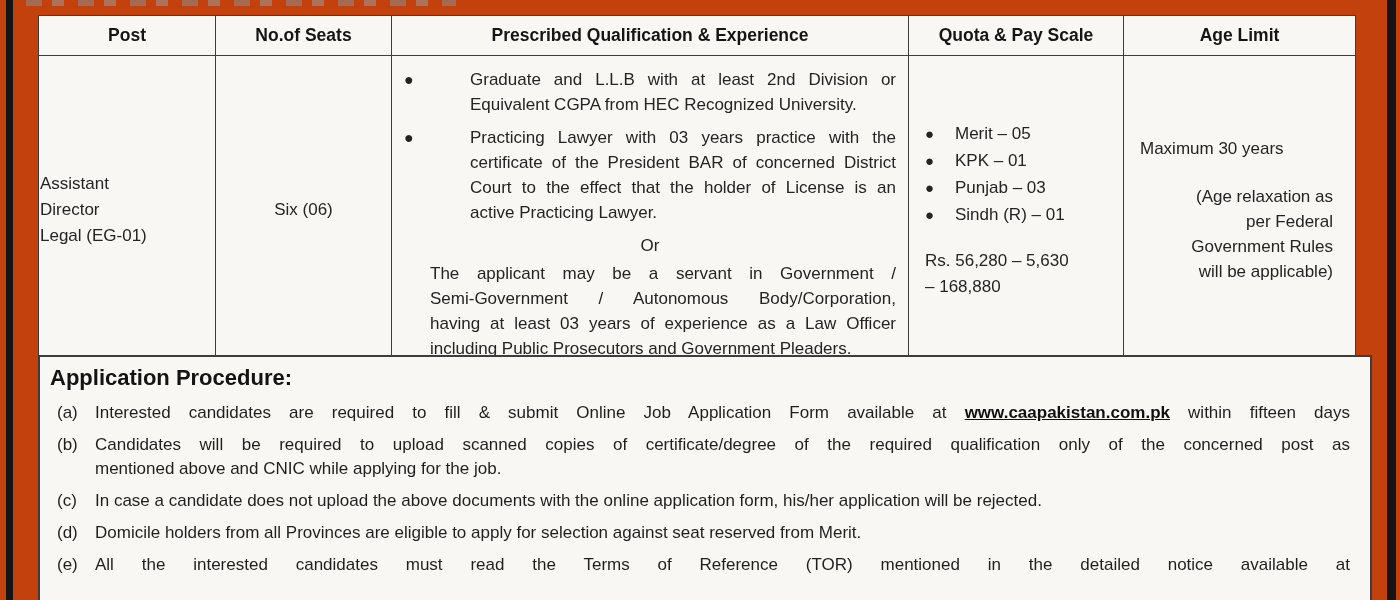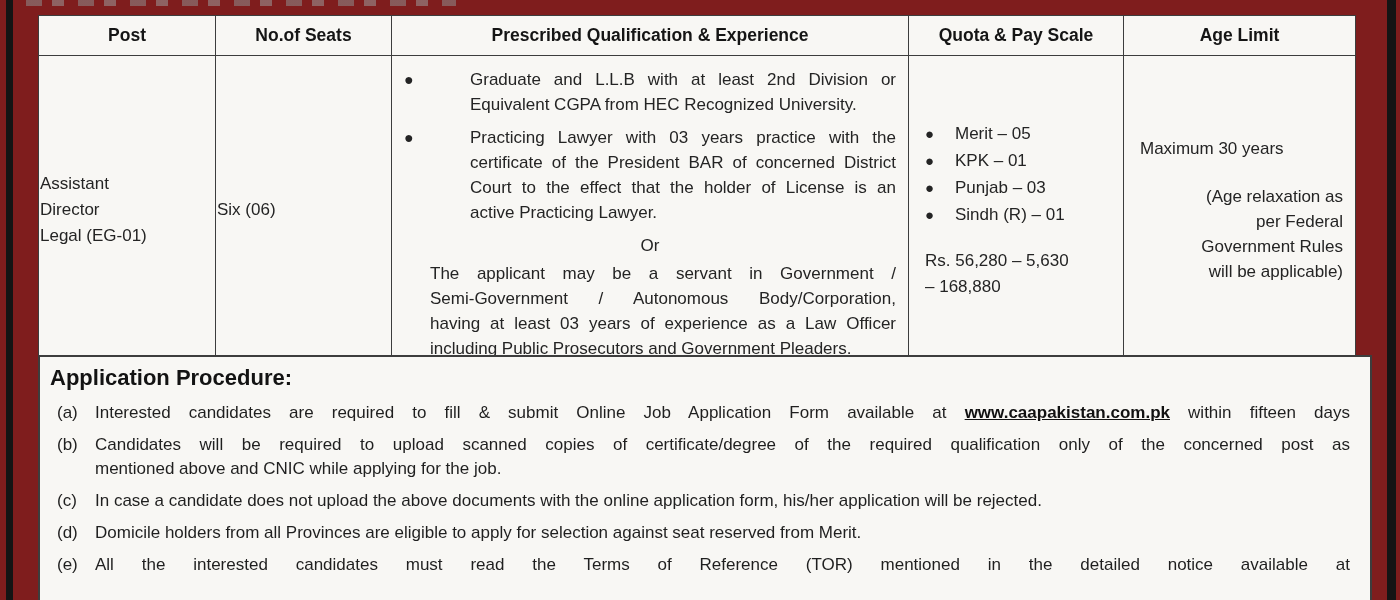--- a/index.html
+++ b/index.html
@@ -2,21 +2,21 @@
 <html><head>
 <meta charset="utf-8">
 <style>
   html,body{margin:0;padding:0;}
   body{
     width:1400px;height:600px;overflow:hidden;
     background:#ffffff;
     font-family:"Liberation Sans","DejaVu Sans",sans-serif;
     color:#1f1f1f;
   }
-  .page{position:relative;width:1400px;height:600px;background:#7f1d1d;overflow:hidden;}
+  .page{position:relative;width:1400px;height:600px;background:#c2410c;overflow:hidden;}
   .edge-left{position:absolute;left:6px;top:0;width:7px;height:600px;background:#141414;}
   .edge-right{position:absolute;left:1387px;top:0;width:9px;height:600px;background:#141414;}
   .cropped-top{
     position:absolute;left:26px;top:0;width:430px;height:6px;opacity:.55;
     background:repeating-linear-gradient(90deg,#8d8d8d 0 16px,transparent 16px 26px,#9a9a9a 26px 38px,transparent 38px 52px);
   }
 
   
   table.job-table{
     position:absolute;left:38px;top:15px;width:1317px;
@@ -26,34 +26,34 @@
   .job-table th,.job-table td{
     border:1.6px solid #3d3d3d;
     font-size:17px;color:#242424;
   }
   .job-table th{
     height:39px;font-weight:bold;font-size:17.5px;color:#151515;
     text-align:center;padding:0 4px;
   }
   .job-table td{height:296px;vertical-align:middle;}
   .c-post{text-align:left;line-height:26px;}
-  .c-seats{text-align:left;}
+  .c-seats{text-align:center;}
   .c-qual{vertical-align:top !important;padding:11px 12px 0 12px;}
   .bullet-row{display:flex;margin-bottom:8px;}
   .blt{flex:none;width:26px;font-size:16px;line-height:25px;}
   .bl{flex:1;margin-left:40px;}
   .ln{line-height:25px;}
   .j{text-align:justify;text-align-last:justify;-moz-text-align-last:justify;text-justify:inter-word;}
   .or-line{text-align:center;line-height:25px;margin:2px 0 3px 0;}
   .para{margin-left:26px;}
   .c-quota{padding-left:16px;}
   .q-row{display:flex;line-height:27px;}
   .q-row .blt{width:30px;font-size:15px;line-height:27px;}
   .pay{margin-top:20px;line-height:26px;}
-  .c-age{padding-left:16px;padding-right:12px;}
+  .c-age{padding-left:16px;padding-right:22px;}
   .age1{line-height:25px;margin-bottom:23px;}
   .age2 .ln{line-height:25px;text-align:right;}
 
   
   .proc-box{
     position:absolute;left:38px;top:355px;width:1334px;height:280px;
     box-sizing:border-box;border:2px solid #3d3d3d;border-bottom:none;
     background:#f8f7f4;padding:10px 20px 0 10px;
   }
   .proc-title{font-weight:bold;font-size:22px;color:#131313;margin:0 0 12px 0;line-height:22px;}

